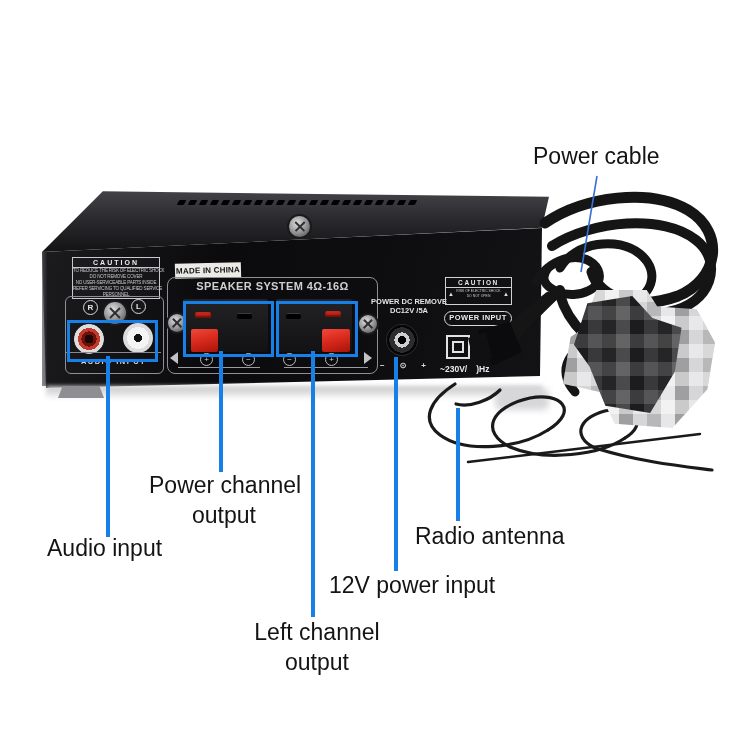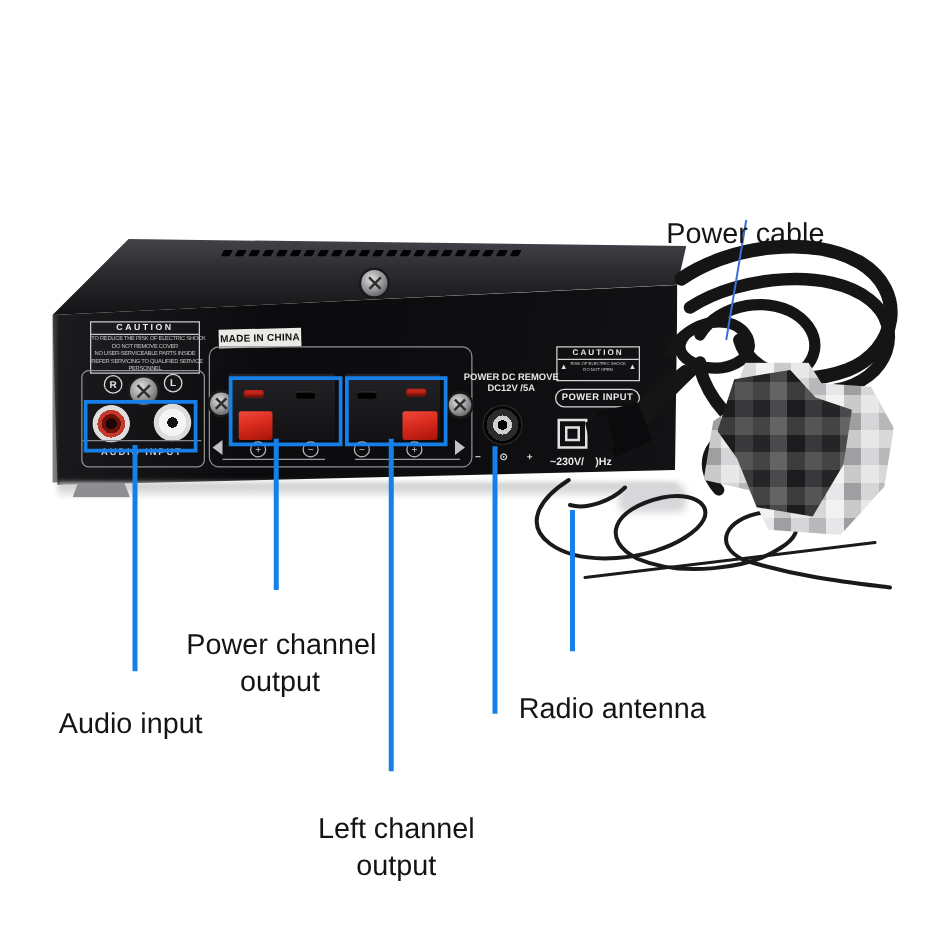--- a/index.html
+++ b/index.html
@@ -98,21 +98,21 @@
       repeating-linear-gradient(90deg,#9f9fa1 0 14px,#d6d6d8 14px 28px,#b8b8ba 28px 42px,#e7e7e9 42px 56px);
     clip-path:polygon(22% 0,55% 0,62% 12%,88% 14%,100% 38%,95% 72%,72% 100%,34% 97%,24% 74%,0 68%,5% 34%,13% 28%);}
   .mosaic-dark{left:574px;top:296px;width:112px;height:122px;
     background-image:repeating-linear-gradient(0deg,rgba(255,255,255,0) 0 14px,rgba(255,255,255,.14) 14px 28px),
       repeating-linear-gradient(90deg,#1c1c1e 0 14px,#39393b 14px 28px,#252527 28px 42px,#4a4a4c 42px 56px);
     clip-path:polygon(12% 6%,52% 0,70% 18%,96% 26%,90% 62%,68% 96%,28% 90%,14% 58%,0 40%);}
 
   
   .ann-rect{border:3px solid #1680e8;}
   .ann-line{width:4px;background:#1680e8;}
-  .ann-label{font-size:23px;color:#141414;white-space:nowrap;margin-top:30px;}
+  .ann-label{font-size:23px;color:#141414;white-space:nowrap;}
   .ann-label-c{text-align:center;line-height:30px;white-space:nowrap;}
   svg.layer{position:absolute;left:0;top:0;pointer-events:none;}
 </style>
 </head>
 <body>
 
 <div class="stage">
 
   <div class="abs amp-top"></div>
   <div class="abs vents">
@@ -160,20 +160,21 @@
   <div class="abs chan-circle" style="left:131px;top:299px;">L</div>
   <div class="abs screw" style="left:104px;top:302px;width:22px;height:22px;"></div>
   <div class="abs rca rca-red" style="left:74px;top:324px;"></div>
   <div class="abs rca rca-white" style="left:123px;top:323px;"></div>
   <div class="abs audio-divider"></div>
   <div class="abs audio-label">AUDIO INPUT</div>
 
   <div class="abs mic-label">MADE IN CHINA</div>
 
   <div class="abs speaker-section"></div>
+  <div class="abs speaker-title">SPEAKER SYSTEM 4Ω-16Ω</div>
   <div class="abs screw" style="left:168px;top:314px;width:18px;height:18px;"></div>
   <div class="abs screw" style="left:359px;top:315px;width:18px;height:18px;"></div>
 
   <div class="abs term-block tb-left">
     <div class="abs clip-dash-red" style="left:12px;top:13px;"></div>
     <div class="abs clip-dash-blk" style="left:54px;top:14px;"></div>
     <div class="abs clip-lever" style="left:8px;top:30px;width:27px;height:23px;"></div>
   </div>
   <div class="abs term-block tb-right">
     <div class="abs clip-dash-blk" style="left:10px;top:14px;"></div>
@@ -261,15 +262,16 @@
   <div class="abs ann-label" style="left:533px;top:143px;">Power cable</div>
   <div class="abs ann-label" style="left:47px;top:535px;">Audio input</div>
   <div class="abs ann-label ann-label-c" style="left:149px;top:470px;width:150px;">
     <div>Power channel</div>
     <div>output</div>
   </div>
   <div class="abs ann-label ann-label-c" style="left:242px;top:617px;width:150px;">
     <div>Left channel</div>
     <div>output</div>
   </div>
+  <div class="abs ann-label" style="left:329px;top:572px;">12V power input</div>
   <div class="abs ann-label" style="left:415px;top:523px;">Radio antenna</div>
 
 </div>
 
 </body></html>

